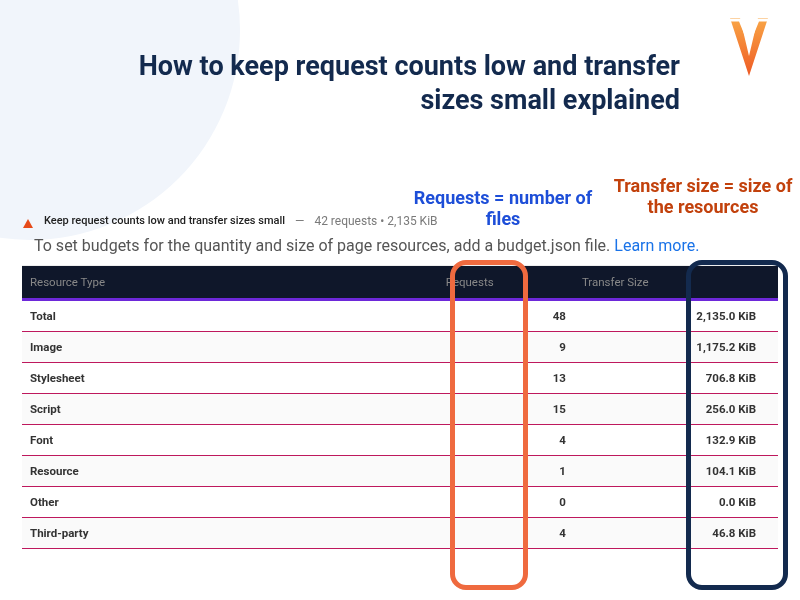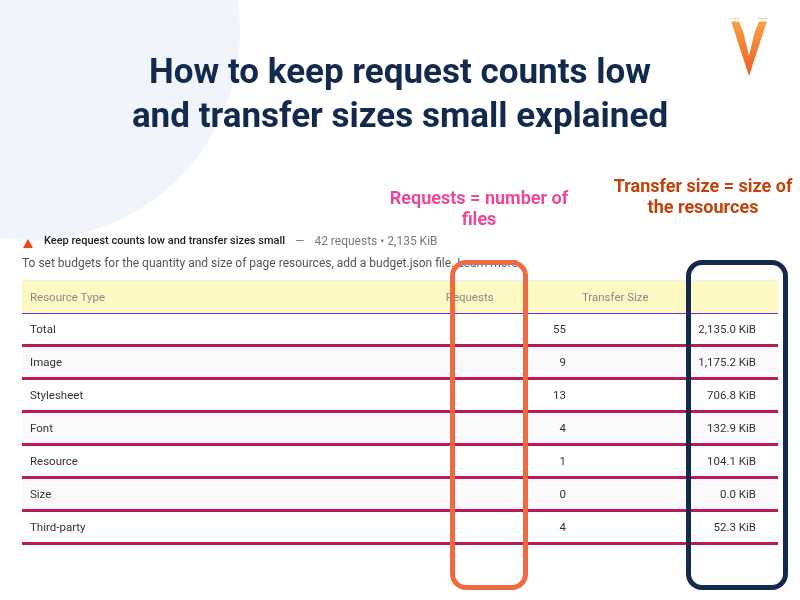--- a/index.html
+++ b/index.html
@@ -21,24 +21,24 @@
   }
   .logo {
     position: absolute;
     top: 16px; right: 28px;
     width: 46px; height: 62px;
     z-index: 3;
   }
   .title {
     position: relative;
     z-index: 2;
-    text-align: center;
+    text-align: right;
     margin: 50px auto 11px auto;
     max-width: 560px;
-    font-size: 35px;
+    font-size: 27px;
     font-weight: 700;
     color: #132a4e;
     line-height: 1.25;
   }
   .content {
     position: relative;
     z-index: 2;
     margin-top: 90px;
     padding: 0 22px 0 22px;
   }
@@ -56,47 +56,49 @@
     font-size: 11px;
     color: #222;
     font-weight: 500;
   }
   .audit-summary {
     font-size: 12px;
     color: #7a7a7a;
     font-weight: 400;
   }
   .audit-sub {
-    font-size: 12px;
+    font-size: 16px;
     color: #555;
     padding: 4px 0 10px 0;
+    margin-left: 12px;
   }
   .learn-link {
     color: #1a73e8;
     text-decoration: none;
   }
   table {
     width: 100%;
     border-collapse: collapse;
     font-size: 11.5px;
   }
   th {
     text-align: left;
     font-weight: 400;
     color: #888;
     padding: 9px 8px;
-    background: #fef9c3;
+    background: #0f172a;
     border-top: 1px solid #eee;
-    border-bottom: 1px solid #6d28d9;
+    border-bottom: 3px solid #6d28d9;
   }
   th.req, th.size { text-align: left; }
   td {
     padding: 8px 8px;
     color: #333;
-    border-bottom: 3px solid #be185d;
+    border-bottom: 1px solid #be185d;
+    font-weight: bold;
   }
   tbody tr:nth-child(even) td { background: #fafafa; }
   td.req, td.size { text-align: right; color:#333; }
   td.size { padding-right: 22px; }
   th.size { padding-right: 22px; }
 
   
   col.c1 { width: 55%; }
   col.c2 { width: 18%; }
   col.c3 { width: 27%; }
@@ -125,23 +127,23 @@
   }
   .ann {
     position: absolute;
     font-size: 18px;
     font-weight: 700;
     text-align: center;
     line-height: 1.15;
     z-index: 6;
   }
   .ann-req {
-    color: #ec4899;
+    color: #1d4ed8;
     top: 188px;
-    left: 384px;
+    left: 408px;
     width: 190px;
   }
   .ann-size {
     color: #c2410c;
     top: 176px;
     left: 608px;
     width: 190px;
   }
 </style>
 </head>
@@ -188,52 +190,57 @@
     <thead>
       <tr>
         <th>Resource Type</th>
         <th class="req">Requests</th>
         <th class="size">Transfer Size</th>
       </tr>
     </thead>
     <tbody id="tbody">
         <tr>
           <td>Total</td>
-          <td class="req">55</td>
+          <td class="req">48</td>
           <td class="size">2,135.0 KiB</td>
         </tr>
         <tr>
           <td>Image</td>
           <td class="req">9</td>
           <td class="size">1,175.2 KiB</td>
         </tr>
         <tr>
           <td>Stylesheet</td>
           <td class="req">13</td>
           <td class="size">706.8 KiB</td>
         </tr>
         <tr>
+          <td>Script</td>
+          <td class="req">15</td>
+          <td class="size">256.0 KiB</td>
+        </tr>
+        <tr>
           <td>Font</td>
           <td class="req">4</td>
           <td class="size">132.9 KiB</td>
         </tr>
         <tr>
           <td>Resource</td>
           <td class="req">1</td>
           <td class="size">104.1 KiB</td>
         </tr>
         <tr>
-          <td>Size</td>
+          <td>Other</td>
           <td class="req">0</td>
           <td class="size">0.0 KiB</td>
         </tr>
         <tr>
           <td>Third-party</td>
           <td class="req">4</td>
-          <td class="size">52.3 KiB</td>
+          <td class="size">46.8 KiB</td>
         </tr>
       </tbody>
   </table>
 </div>
 
 <div class="ann ann-req">Requests = number of files</div>
 <div class="ann ann-size">Transfer size = size of the resources</div>
 <div class="hl hl-req"></div>
 <div class="hl hl-size"></div>
 

